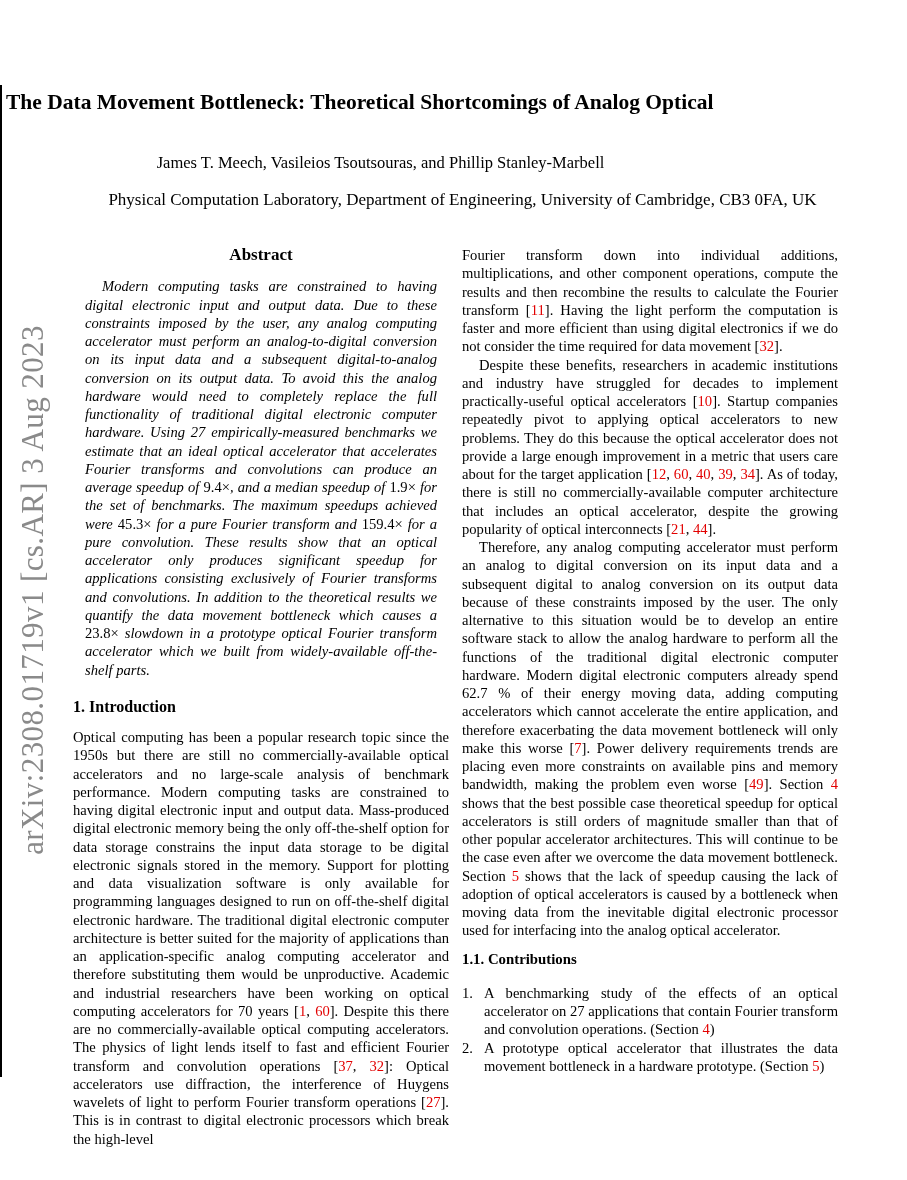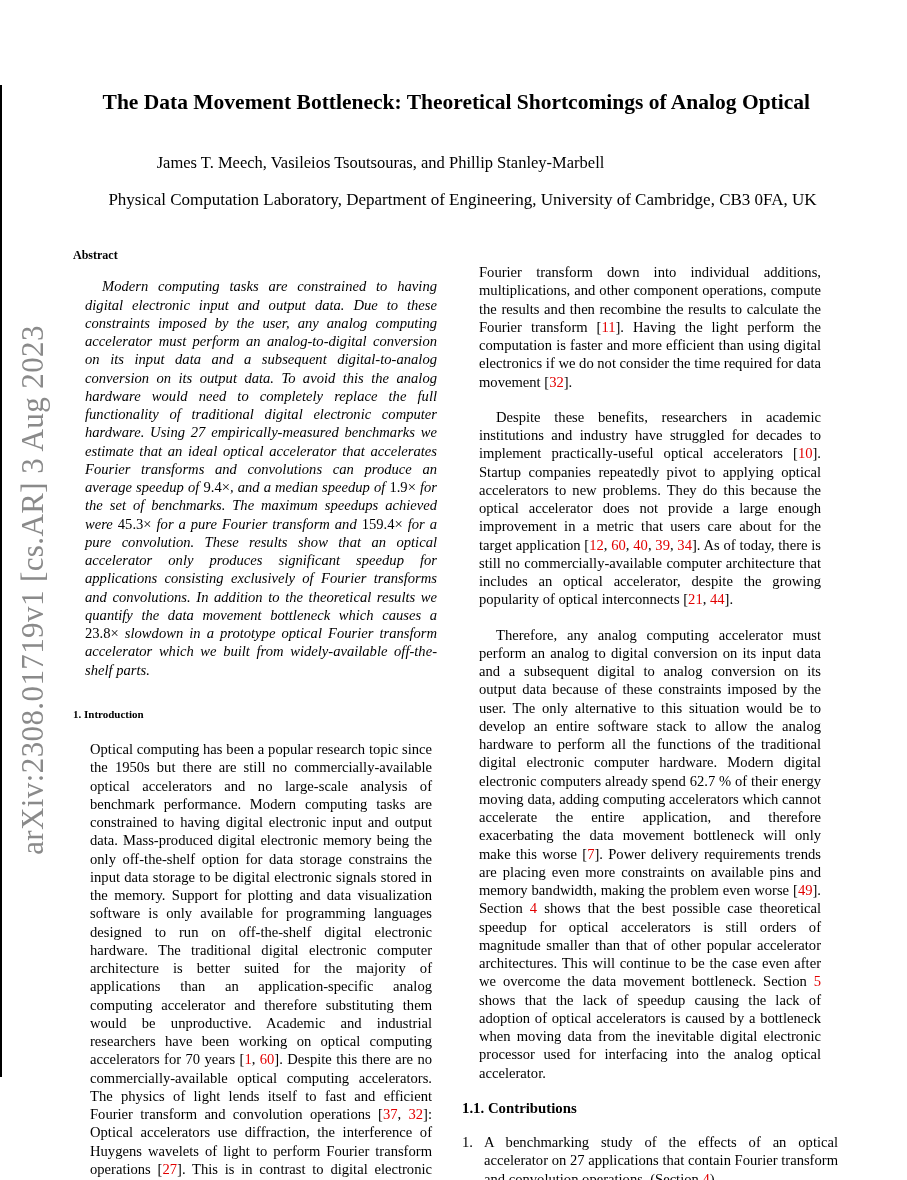--- a/index.html
+++ b/index.html
@@ -9,43 +9,43 @@
     --cite:#e20000; --stamp:#8a8a8a;
   }
   .edge-line { position:absolute; left:0; top:85px; width:2px; height:992px; background:#000; }
   .stamp {
     position:absolute; left:-272px; top:572px; width:610px; height:36px;
     transform:rotate(-90deg);
     font-size:31px; letter-spacing:0.4px; color:var(--stamp);
     text-align:center; white-space:nowrap;
   }
   .title {
-    position:absolute; top:88px; left:16px; width:794px; text-align:right;
+    position:absolute; top:88px; left:6px; width:794px; text-align:left;
     font-size:21.5px; font-weight:bold; line-height:28px;
   }
   .authors {
     position:absolute; top:153px; left:0; width:761px; text-align:center;
     font-size:16.5px;
   }
   .affiliation {
     position:absolute; top:190px; left:9px; width:907px; text-align:center;
     font-size:17px;
   }
   .col {
     position:absolute; width:376px; top:246px;
     font-size:14.6px; line-height:18.25px; text-align:justify;
   }
   .col-left  { left:73px; }
   .col-right { left:462px; }
-  .abstract-heading { text-align:left; font-weight:bold; font-size:12px; margin:0 0 13px 0; }
+  .abstract-heading { text-align:center; font-weight:bold; font-size:17px; margin:0 0 13px 0; }
   .abstract-body { font-style:italic; text-indent:17px; margin:12px; }
   .abstract-body .up { font-style:normal; }
-  .section-heading { font-weight:bold; font-size:11px; margin:26px 0 12px 0; text-align:left; }
+  .section-heading { font-weight:bold; font-size:16px; margin:19px 0 12px 0; text-align:left; }
   .subsection-heading { font-weight:bold; font-size:14.8px; margin:10px 0 16px 0; text-align:left; }
-  .para { margin:17px; }
+  .para { margin:0; }
   .para.indent { text-indent:17px; }
   .cite { color:var(--cite); }
   .contrib-list { margin:0; }
   .contrib-item { display:flex; margin:0; }
   .contrib-item .num { flex:0 0 22px; }
   .contrib-item .itxt { flex:1 1 auto; text-align:justify; }
 </style>
 </head>
 <body>
 

